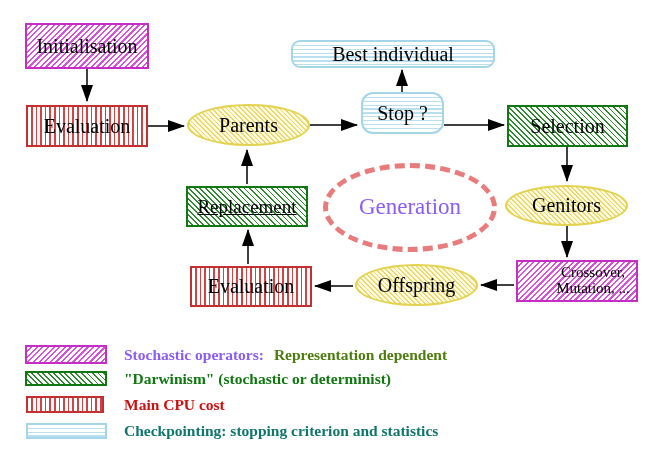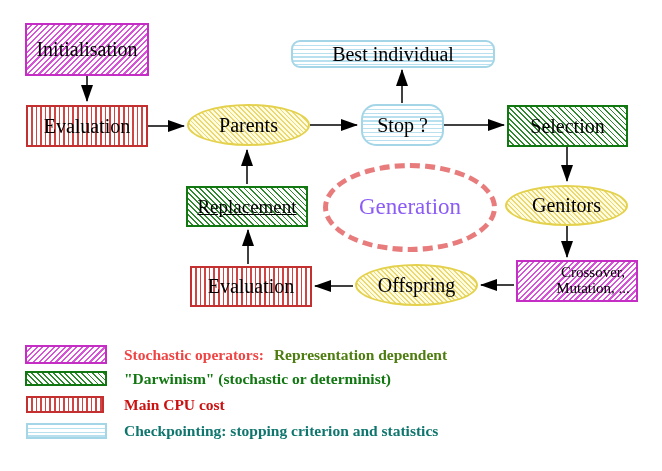--- a/index.html
+++ b/index.html
@@ -20,21 +20,21 @@
   .ellipse-yellow{border:2px solid #e4d24e;border-radius:50%;
       background:repeating-linear-gradient(45deg,#ecd870 0 1.3px,#fffce2 1.3px 3.4px);}
   .rounded{border-radius:12px;}
   .ellipse-dashed{border:5px dashed #e87c7c;border-radius:50%;background:transparent;
       color:#8b5cf6;font-size:23px;}
   .small-text{font-size:15px;padding-left:32px;}
   
   .legend-row{position:absolute;display:flex;align-items:center;}
   .swatch{box-sizing:border-box;flex:none;}
   .legend-label{font-weight:bold;font-size:15.5px;white-space:nowrap;line-height:1;}
-  .lt-magenta{color:#ef4444;}
+  .lt-magenta{color:#8b5cf6;}
   .lt-gold{color:#4d7c0f;margin-left:10px;}
   .lt-green{color:#117711;}
   .lt-red{color:#cc1111;}
   .lt-blue{color:#0f766e;text-align:center;}
 </style>
 </head>
 <body>
 
 <div class="canvas">
 
@@ -50,37 +50,37 @@
     <line x1="402" y1="103" x2="402" y2="70" stroke="#000" stroke-width="1.5" marker-end="url(#ah)"></line>
     <line x1="444" y1="125" x2="504" y2="125" stroke="#000" stroke-width="1.5" marker-end="url(#ah)"></line>
     <line x1="567" y1="147" x2="567" y2="181" stroke="#000" stroke-width="1.5" marker-end="url(#ah)"></line>
     <line x1="567" y1="226" x2="567" y2="257" stroke="#000" stroke-width="1.5" marker-end="url(#ah)"></line>
     <line x1="514" y1="285" x2="481" y2="285" stroke="#000" stroke-width="1.5" marker-end="url(#ah)"></line>
     <line x1="353" y1="286" x2="315" y2="286" stroke="#000" stroke-width="1.5" marker-end="url(#ah)"></line>
     <line x1="248" y1="264" x2="248" y2="230" stroke="#000" stroke-width="1.5" marker-end="url(#ah)"></line>
     <line x1="247" y1="184" x2="247" y2="150" stroke="#000" stroke-width="1.5" marker-end="url(#ah)"></line>
   </svg>
 
-  <div class="node hatch-magenta" style="left:25px;top:23px;width:124px;height:53px;">
+  <div class="node hatch-magenta" style="left:25px;top:23px;width:124px;height:46px;">
     <span>Initialisation</span>
   </div>
 
   <div class="node stripes-red" style="left:26px;top:105px;width:122px;height:42px;">
     <span>Evaluation</span>
   </div>
 
   <div class="node ellipse-yellow" style="left:187px;top:104px;width:123px;height:42px;">
     <span>Parents</span>
   </div>
 
   <div class="node stripes-cyan" style="left:291px;top:40px;width:204px;height:28px;border-radius:9px;">
     <span>Best individual</span>
   </div>
 
-  <div class="node stripes-cyan rounded" style="left:361px;top:104px;width:83px;height:42px;border-radius:15px;">
+  <div class="node stripes-cyan rounded" style="left:361px;top:92px;width:83px;height:42px;">
     <span>Stop ?</span>
   </div>
 
   <div class="node hatch-green" style="left:507px;top:105px;width:121px;height:42px;">
     <span>Selection</span>
   </div>
 
   <div class="node hatch-green" style="left:186px;top:186px;width:122px;height:41px;font-size:19px;text-decoration:underline;">
     <span>Replacement</span>
   </div>

